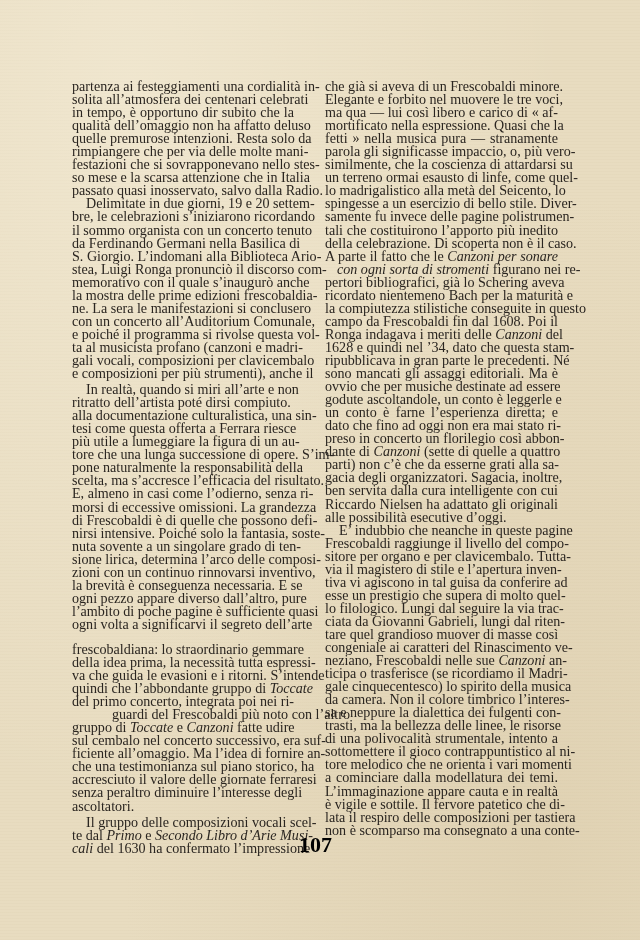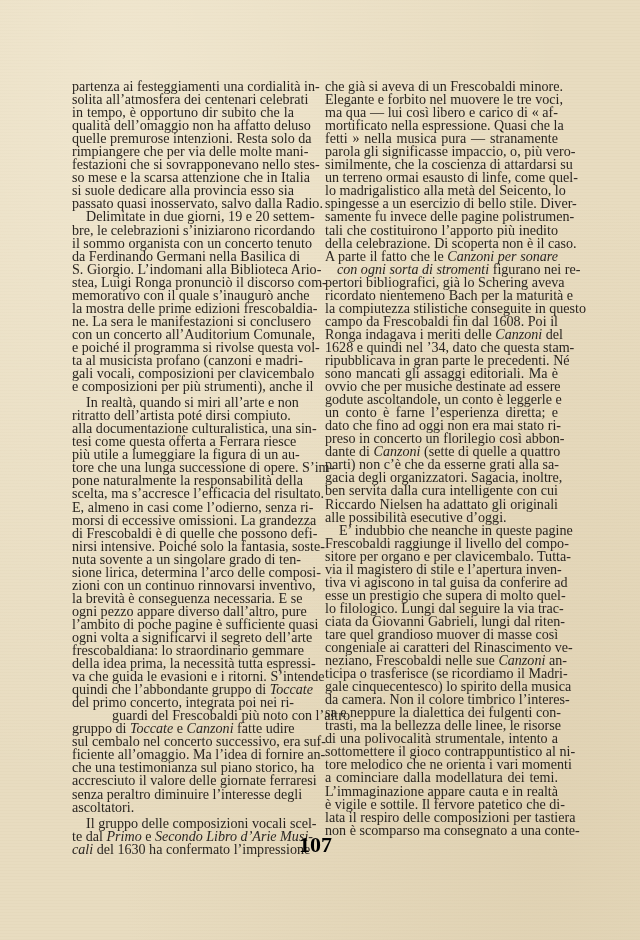--- a/index.html
+++ b/index.html
@@ -41,21 +41,20 @@
 <div class="page">
   <div class="column col-left">
       <span class="line" style="height: 13.0508px; line-height: 13.0508px;">partenza ai festeggiamenti una cordialità in-</span>
       <span class="line" style="height: 13.0508px; line-height: 13.0508px;">solita all’atmosfera dei centenari celebrati</span>
       <span class="line" style="height: 13.0508px; line-height: 13.0508px;">in tempo, è opportuno dir subito che la</span>
       <span class="line" style="height: 13.0508px; line-height: 13.0508px;">qualità dell’omaggio non ha affatto deluso</span>
       <span class="line" style="height: 13.0508px; line-height: 13.0508px;">quelle premurose intenzioni. Resta solo da</span>
       <span class="line" style="height: 13.0508px; line-height: 13.0508px;">rimpiangere che per via delle molte mani-</span>
       <span class="line" style="height: 13.0508px; line-height: 13.0508px;">festazioni che si sovrapponevano nello stes-</span>
       <span class="line" style="height: 13.0508px; line-height: 13.0508px;">so mese e la scarsa attenzione che in Italia</span>
-      <span class="line" style="height: 13.0508px; line-height: 13.0508px;">si suole dedicare alla provincia esso sia</span>
       <span class="line last" style="height: 13.0508px; line-height: 13.0508px;">passato quasi inosservato, salvo dalla Radio.</span>
       <span class="line indent" style="height: 13.0508px; line-height: 13.0508px;">Delimitate in due giorni, 19 e 20 settem-</span>
       <span class="line" style="height: 13.0508px; line-height: 13.0508px;">bre, le celebrazioni s’iniziarono ricordando</span>
       <span class="line" style="height: 13.0508px; line-height: 13.0508px;">il sommo organista con un concerto tenuto</span>
       <span class="line" style="height: 13.0508px; line-height: 13.0508px;">da Ferdinando Germani nella Basilica di</span>
       <span class="line" style="height: 13.0508px; line-height: 13.0508px;">S. Giorgio. L’indomani alla Biblioteca Ario-</span>
       <span class="line" style="height: 13.0508px; line-height: 13.0508px;">stea, Luigi Ronga pronunciò il discorso com-</span>
       <span class="line" style="height: 13.0508px; line-height: 13.0508px;">memorativo con il quale s’inaugurò anche</span>
       <span class="line" style="height: 13.0508px; line-height: 13.0508px;">la mostra delle prime edizioni frescobaldia-</span>
       <span class="line" style="height: 13.0508px; line-height: 13.0508px;">ne. La sera le manifestazioni si conclusero</span>
@@ -76,21 +75,21 @@
       <span class="line" style="height: 13.0508px; line-height: 13.0508px;">morsi di eccessive omissioni. La grandezza</span>
       <span class="line" style="height: 13.0508px; line-height: 13.0508px;">di Frescobaldi è di quelle che possono defi-</span>
       <span class="line" style="height: 13.0508px; line-height: 13.0508px;">nirsi intensive. Poiché solo la fantasia, soste-</span>
       <span class="line" style="height: 13.0508px; line-height: 13.0508px;">nuta sovente a un singolare grado di ten-</span>
       <span class="line" style="height: 13.0508px; line-height: 13.0508px;">sione lirica, determina l’arco delle composi-</span>
       <span class="line" style="height: 13.0508px; line-height: 13.0508px;">zioni con un continuo rinnovarsi inventivo,</span>
       <span class="line" style="height: 13.0508px; line-height: 13.0508px;">la brevità è conseguenza necessaria. E se</span>
       <span class="line" style="height: 13.0508px; line-height: 13.0508px;">ogni pezzo appare diverso dall’altro, pure</span>
       <span class="line" style="height: 13.0508px; line-height: 13.0508px;">l’ambito di poche pagine è sufficiente quasi</span>
       <span class="line" style="height: 13.0508px; line-height: 13.0508px;">ogni volta a significarvi il segreto dell’arte</span>
-      <span class="line" style="height: 13.0508px; line-height: 13.0508px;">frescobaldiana: lo straordinario gemmare</span>
+      <span class="line" style="height: 13.0508px; line-height: 13.0508px; margin-top: 12px;">frescobaldiana: lo straordinario gemmare</span>
       <span class="line" style="height: 13.0508px; line-height: 13.0508px;">della idea prima, la necessità tutta espressi-</span>
       <span class="line" style="height: 13.0508px; line-height: 13.0508px;">va che guida le evasioni e i ritorni. S’intende</span>
       <span class="line" style="height: 13.0508px; line-height: 13.0508px;"><span>quindi che l’abbondante gruppo di </span><span class="it">Toccate</span></span>
       <span class="line" style="height: 13.0508px; line-height: 13.0508px;">del primo concerto, integrata poi nei ri-</span>
       <span class="line" style="height: 13.0508px; line-height: 13.0508px; margin-left: 40px;">guardi del Frescobaldi più noto con l’altro</span>
       <span class="line" style="height: 13.0508px; line-height: 13.0508px;"><span>gruppo di </span><span class="it">Toccate</span><span> e </span><span class="it">Canzoni</span><span> fatte udire</span></span>
       <span class="line" style="height: 13.0508px; line-height: 13.0508px;">sul cembalo nel concerto successivo, era suf-</span>
       <span class="line" style="height: 13.0508px; line-height: 13.0508px;">ficiente all’omaggio. Ma l’idea di fornire an-</span>
       <span class="line" style="height: 13.0508px; line-height: 13.0508px;">che una testimonianza sul piano storico, ha</span>
       <span class="line" style="height: 13.0508px; line-height: 13.0508px;">accresciuto il valore delle giornate ferraresi</span>

